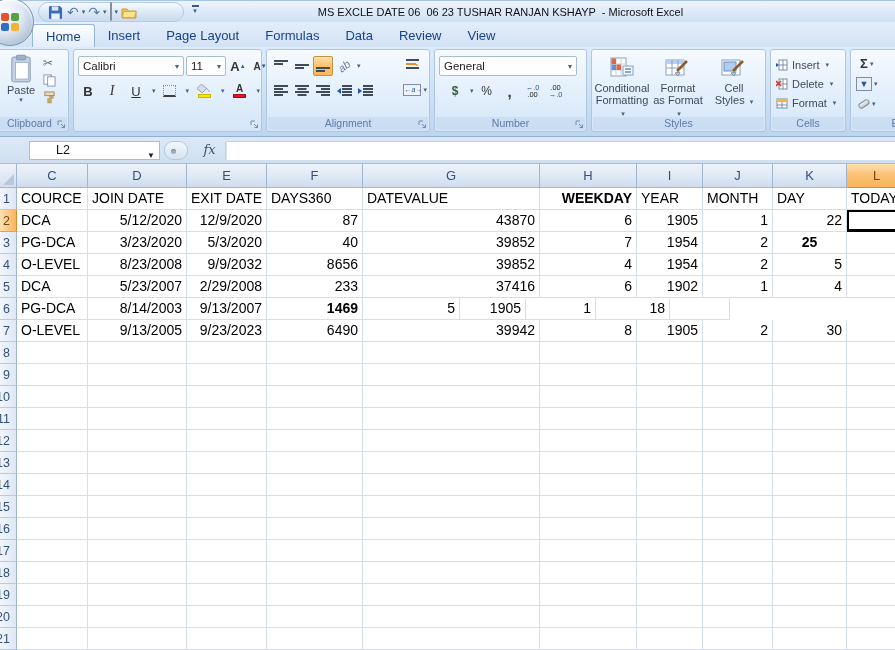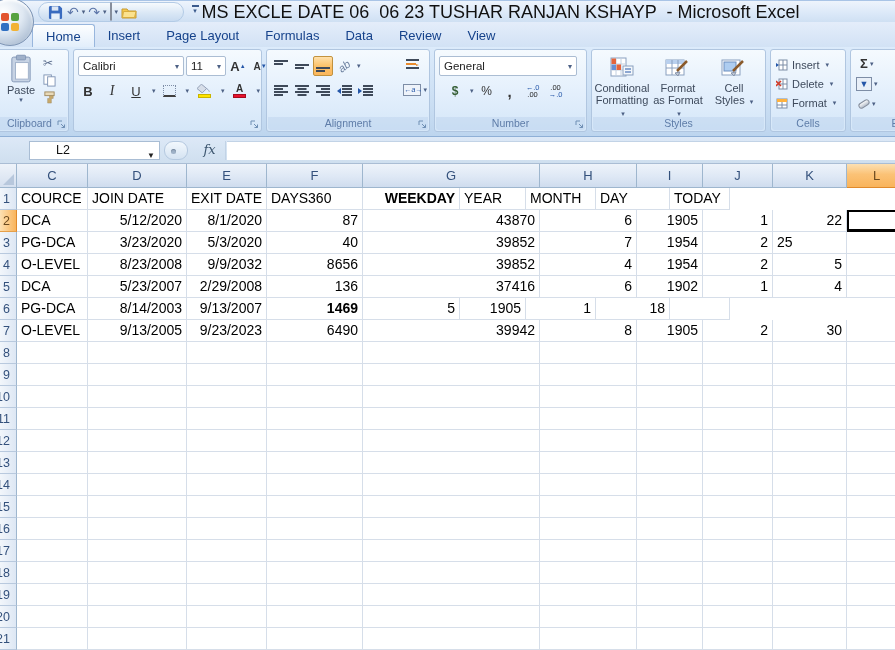--- a/index.html
+++ b/index.html
@@ -3,21 +3,21 @@
 <meta charset="utf-8">
 <style>
   * { margin:0; padding:0; box-sizing:border-box; }
   body { font-family:"Liberation Sans", sans-serif; background:#fff; }
   .stage { position:relative; width:895px; height:650px; overflow:hidden; background:#fff; }
 
   
   .titlebar { position:absolute; left:0; top:0; width:100%; height:22px;
     background:linear-gradient(#eef4fc,#dbe8f8 60%,#cfe0f3); border-top:1px solid #a9c4e6; }
   .win-title { position:absolute; left:106px; right:0; top:0; height:22px; line-height:22px;
-    text-align:center; font-size:18px; color:#111; white-space:pre; }
+    text-align:center; font-size:11px; color:#111; white-space:pre; }
   .office-orb { position:absolute; left:-14px; top:-2px; width:48px; height:48px; border-radius:50%;
     background:radial-gradient(circle at 35% 30%, #ffffff, #dfe8f2 45%, #aebfd4 80%, #8299b5);
     border:1px solid #7e95b5; box-shadow:inset 0 2px 3px #fff; z-index:5; display:flex; align-items:center; justify-content:center; }
   .orb-logo { width:18px; height:18px; display:grid; grid-template-columns:8px 8px; grid-template-rows:8px 8px; gap:2px; }
   .orb-logo i { border-radius:2px; display:block; }
   .qat { position:absolute; left:38px; top:1px; height:20px; width:146px; border-radius:10px;
     background:linear-gradient(#f6fafd,#d8e6f5 60%,#c8dbf0); border:1px solid #b3cbe6;
     display:flex; align-items:center; padding:0 6px; gap:2px; }
   .qat .arrow-glyph { font-family:"DejaVu Sans", sans-serif; color:#5d76a9; font-size:14px; line-height:14px; }
   .mini-drop { font-size:7px; color:#4d6185; margin:0 1px; }
@@ -467,71 +467,72 @@
         <div class="col-header" style="width: 70px;">J</div>
         <div class="col-header" style="width: 74px;">K</div>
         <div class="col-header sel-col" style="width: 60px;">L</div>
       </div>
       <div class="grid-row">
         <div class="row-header">1</div>
         <div class="cell" style="width: 71px; text-align: left;">COURCE</div>
         <div class="cell" style="width: 99px; text-align: left;">JOIN DATE</div>
         <div class="cell" style="width: 80px; text-align: left;">EXIT DATE</div>
         <div class="cell" style="width: 96px; text-align: left;">DAYS360</div>
+        <div class="cell" style="width: 177px; text-align: left;">DATEVALUE</div>
         <div class="cell" style="width: 97px; text-align: right; font-weight: bold;">WEEKDAY</div>
         <div class="cell" style="width: 66px; text-align: left;">YEAR</div>
         <div class="cell" style="width: 70px; text-align: left;">MONTH</div>
         <div class="cell" style="width: 74px; text-align: left;">DAY</div>
         <div class="cell" style="width: 60px; text-align: left;">TODAY</div>
       </div>
       <div class="grid-row">
         <div class="row-header sel-row">2</div>
         <div class="cell" style="width: 71px; text-align: left;">DCA</div>
         <div class="cell" style="width: 99px; text-align: right;">5/12/2020</div>
-        <div class="cell" style="width: 80px; text-align: right;">8/1/2020</div>
+        <div class="cell" style="width: 80px; text-align: right;">12/9/2020</div>
         <div class="cell" style="width: 96px; text-align: right;">87</div>
         <div class="cell" style="width: 177px; text-align: right;">43870</div>
         <div class="cell" style="width: 97px; text-align: right;">6</div>
         <div class="cell" style="width: 66px; text-align: right;">1905</div>
         <div class="cell" style="width: 70px; text-align: right;">1</div>
         <div class="cell" style="width: 74px; text-align: right;">22</div>
         <div class="cell sel-cell" style="width: 60px;"></div>
       </div>
       <div class="grid-row">
         <div class="row-header">3</div>
         <div class="cell" style="width: 71px; text-align: left;">PG-DCA</div>
         <div class="cell" style="width: 99px; text-align: right;">3/23/2020</div>
         <div class="cell" style="width: 80px; text-align: right;">5/3/2020</div>
         <div class="cell" style="width: 96px; text-align: right;">40</div>
         <div class="cell" style="width: 177px; text-align: right;">39852</div>
         <div class="cell" style="width: 97px; text-align: right;">7</div>
         <div class="cell" style="width: 66px; text-align: right;">1954</div>
         <div class="cell" style="width: 70px; text-align: right;">2</div>
-        <div class="cell" style="width: 74px; text-align: left;">25</div>
+        <div class="cell" style="width: 74px; text-align: center; font-weight: bold;">25</div>
         <div class="cell" style="width: 60px;"></div>
       </div>
       <div class="grid-row">
         <div class="row-header">4</div>
         <div class="cell" style="width: 71px; text-align: left;">O-LEVEL</div>
         <div class="cell" style="width: 99px; text-align: right;">8/23/2008</div>
         <div class="cell" style="width: 80px; text-align: right;">9/9/2032</div>
         <div class="cell" style="width: 96px; text-align: right;">8656</div>
         <div class="cell" style="width: 177px; text-align: right;">39852</div>
         <div class="cell" style="width: 97px; text-align: right;">4</div>
         <div class="cell" style="width: 66px; text-align: right;">1954</div>
         <div class="cell" style="width: 70px; text-align: right;">2</div>
         <div class="cell" style="width: 74px; text-align: right;">5</div>
         <div class="cell" style="width: 60px;"></div>
       </div>
       <div class="grid-row">
         <div class="row-header">5</div>
         <div class="cell" style="width: 71px; text-align: left;">DCA</div>
         <div class="cell" style="width: 99px; text-align: right;">5/23/2007</div>
         <div class="cell" style="width: 80px; text-align: right;">2/29/2008</div>
-        <div class="cell" style="width: 96px; text-align: right;">136</div>
+        <div class="cell" style="width: 96px; text-align: right;">233</div>
         <div class="cell" style="width: 177px; text-align: right;">37416</div>
         <div class="cell" style="width: 97px; text-align: right;">6</div>
         <div class="cell" style="width: 66px; text-align: right;">1902</div>
         <div class="cell" style="width: 70px; text-align: right;">1</div>
         <div class="cell" style="width: 74px; text-align: right;">4</div>
         <div class="cell" style="width: 60px;"></div>
       </div>
       <div class="grid-row">
         <div class="row-header">6</div>
         <div class="cell" style="width: 71px; text-align: left;">PG-DCA</div>

